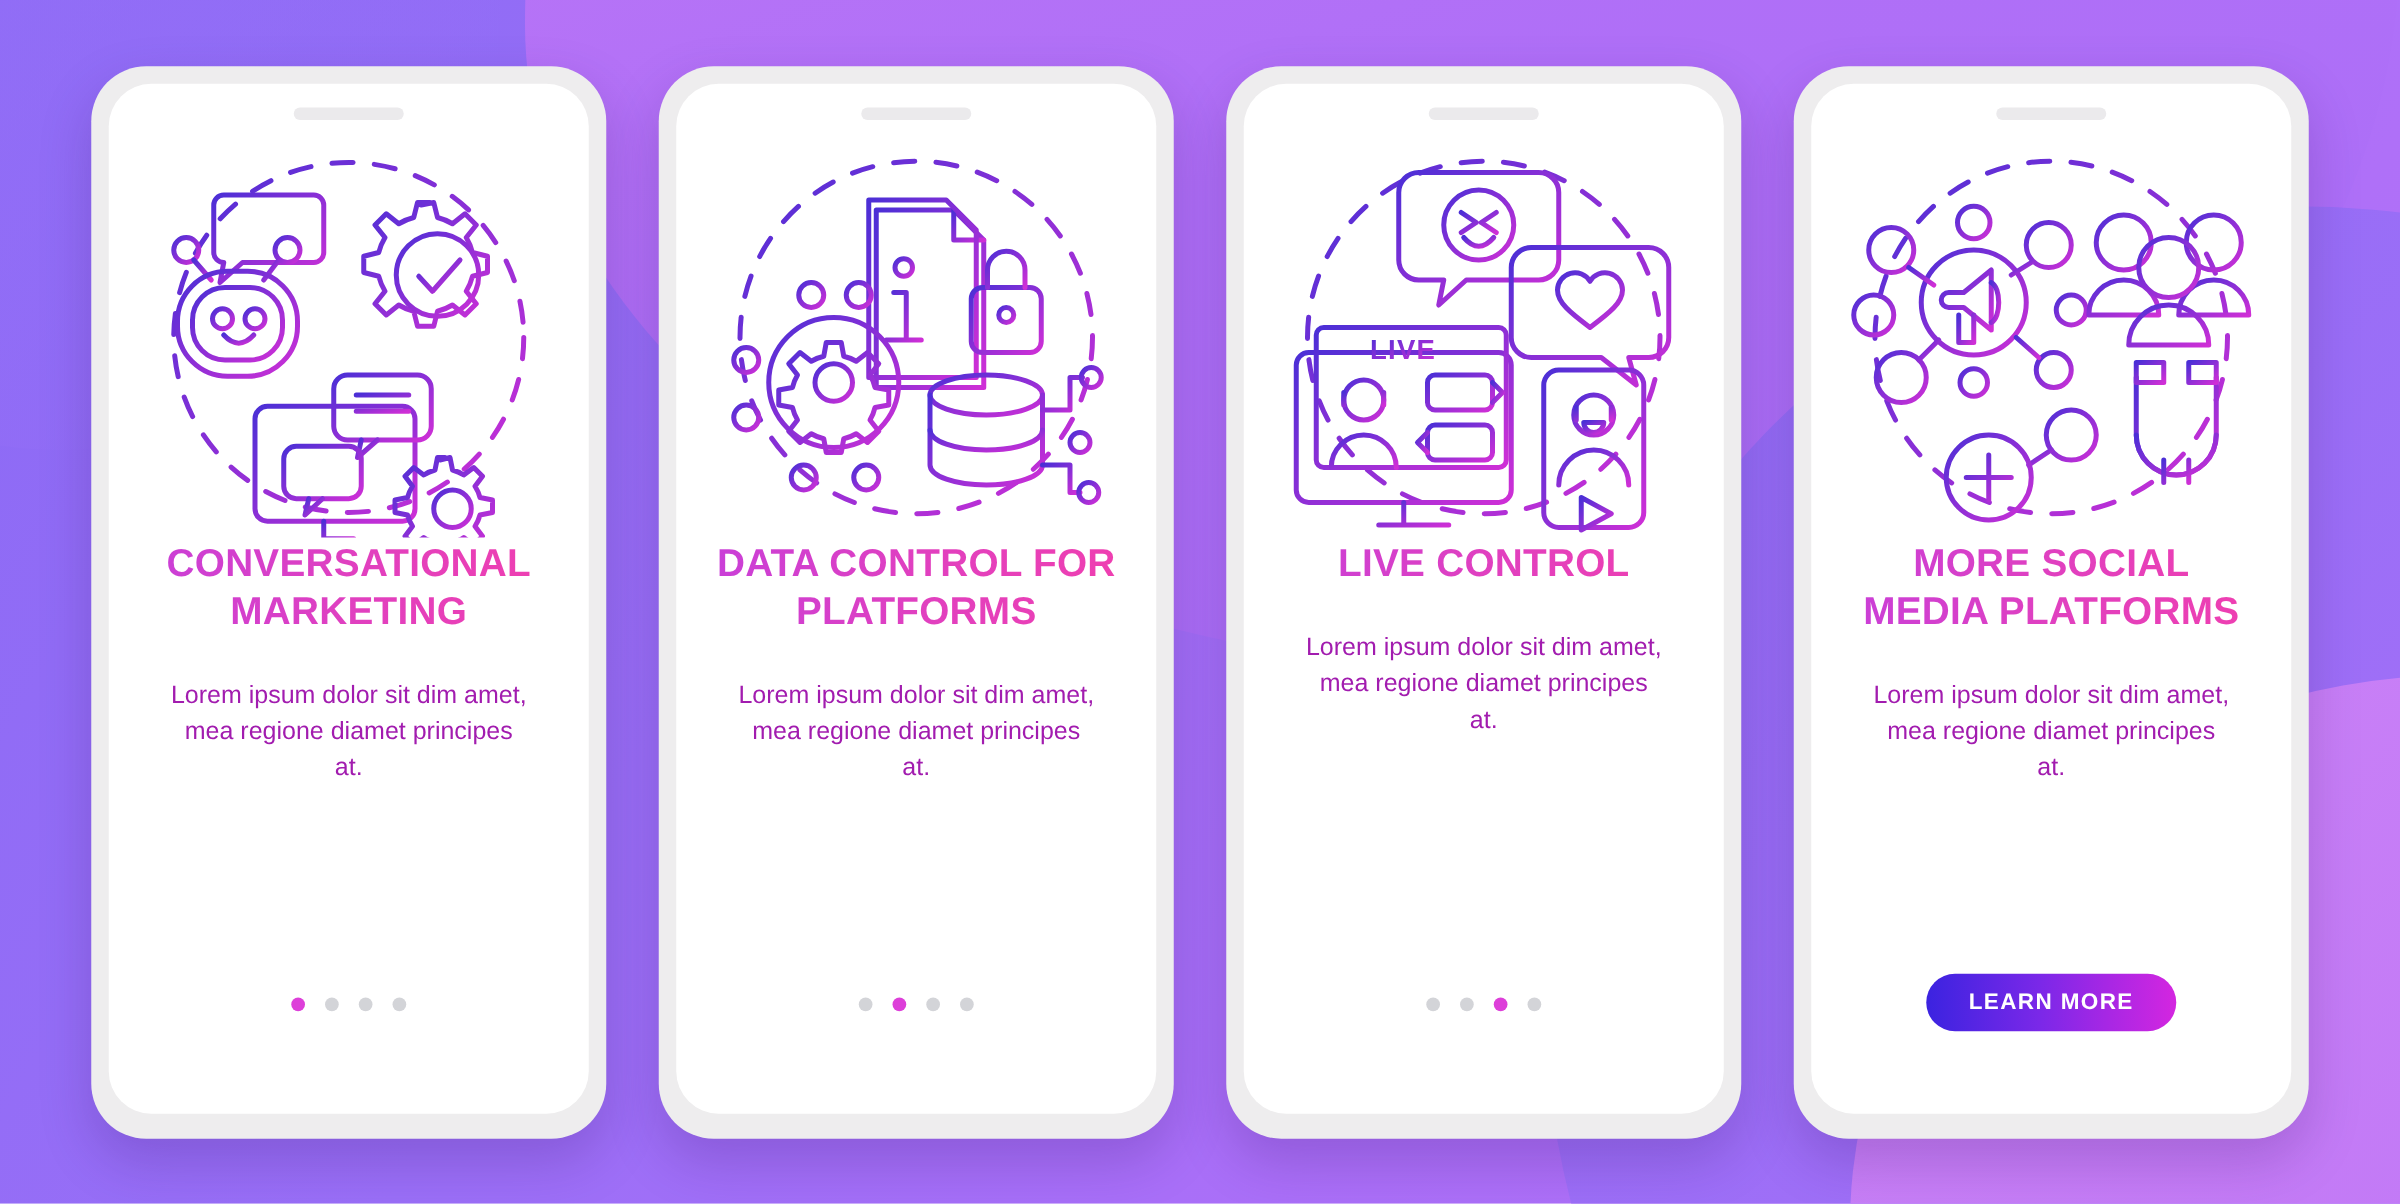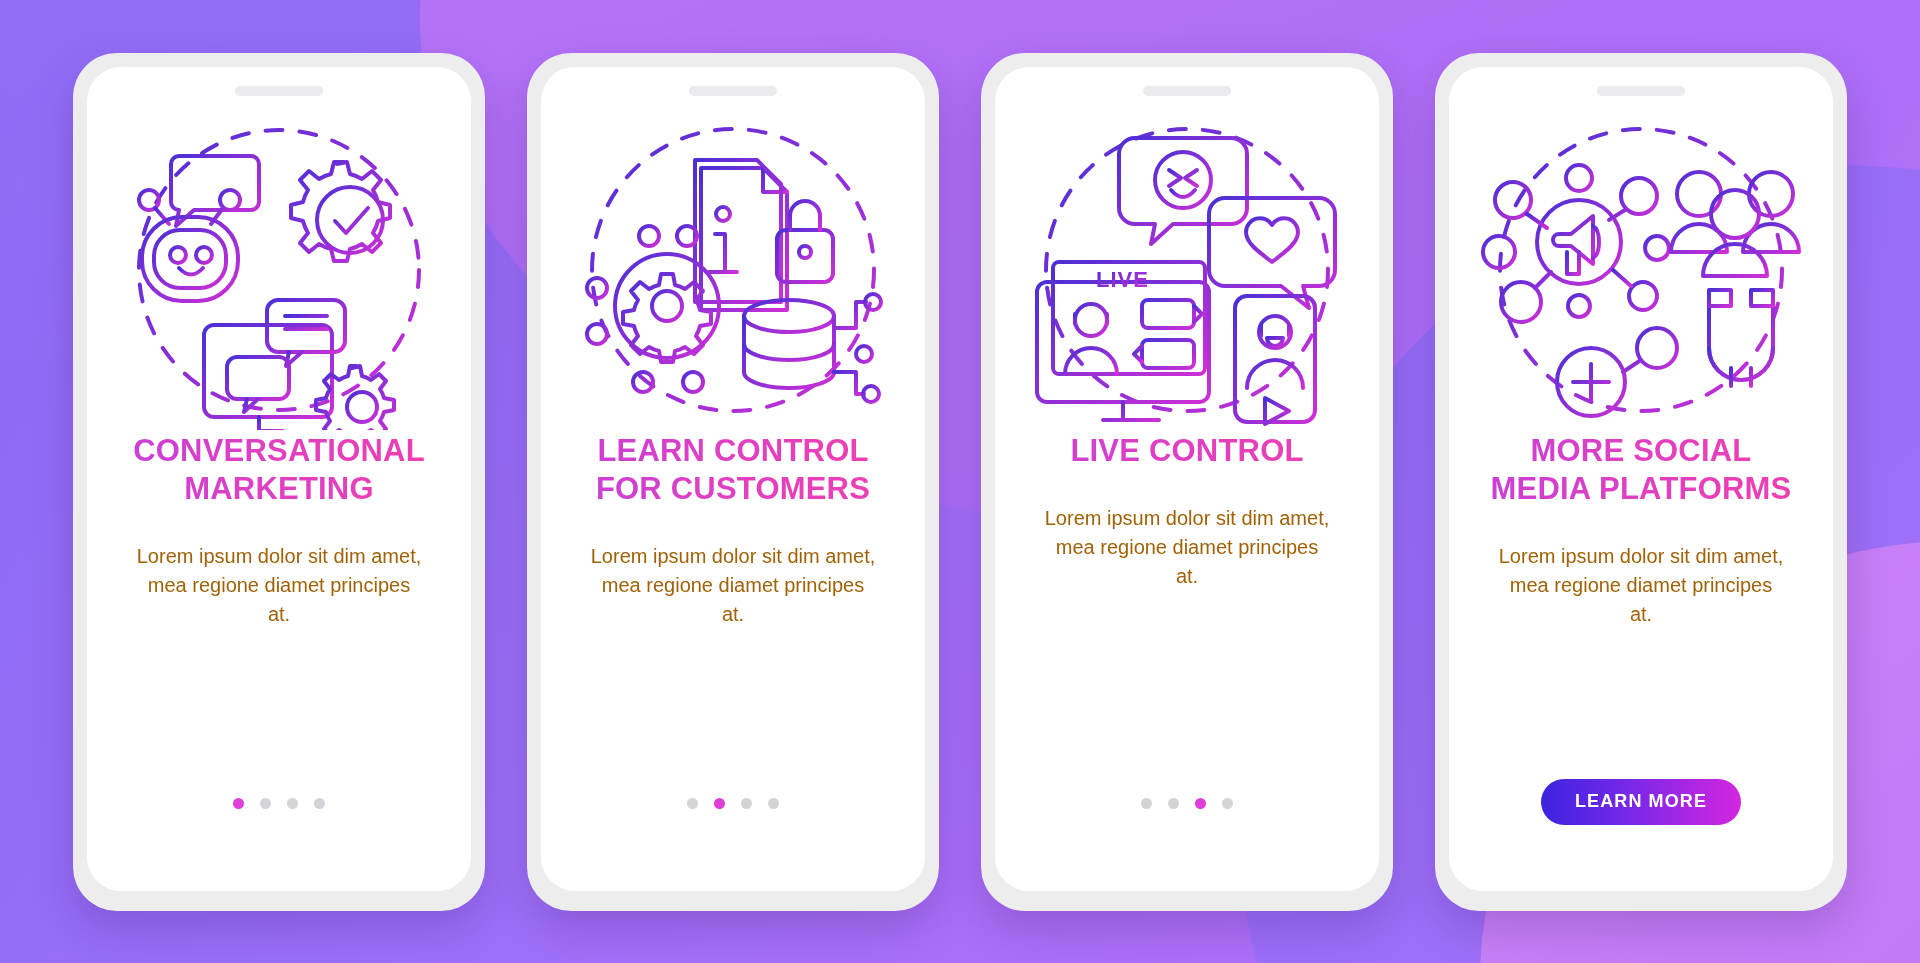--- a/index.html
+++ b/index.html
@@ -119,21 +119,21 @@
     color: transparent;
     flex: 0 0 auto;
   }
 
   .body-text {
     margin-top: 34px;
     width: 290px;
     text-align: center;
     font-size: 20px;
     line-height: 29px;
-    color: #a16207;
+    color: #a21caf;
     flex: 0 0 auto;
   }
 
   .spacer { flex: 1 1 auto; }
 
   .dots {
     display: flex;
     gap: 16px;
     align-items: center;
     justify-content: center;
@@ -287,21 +287,21 @@
               <path d="M271 218h22v-26h10"></path>
                 <circle cx="310" cy="192" r="8"></circle>
               <path d="M271 244h22"></path>
                 <circle cx="301" cy="244" r="8"></circle>
               <path d="M271 262h22v22h8"></path>
                 <circle cx="308" cy="284" r="8"></circle>
             </g>
           </svg>
         </div>
 
-        <div class="title">LEARN CONTROL FOR CUSTOMERS</div>
+        <div class="title">DATA CONTROL FOR PLATFORMS</div>
         <div class="body-text">Lorem ipsum dolor sit dim amet, mea regione diamet principes at.</div>
 
         <div class="spacer"></div>
 
         <div class="dots">
           <span class="dot"></span>
           <span class="dot active"></span>
           <span class="dot"></span>
           <span class="dot"></span>
         </div>

